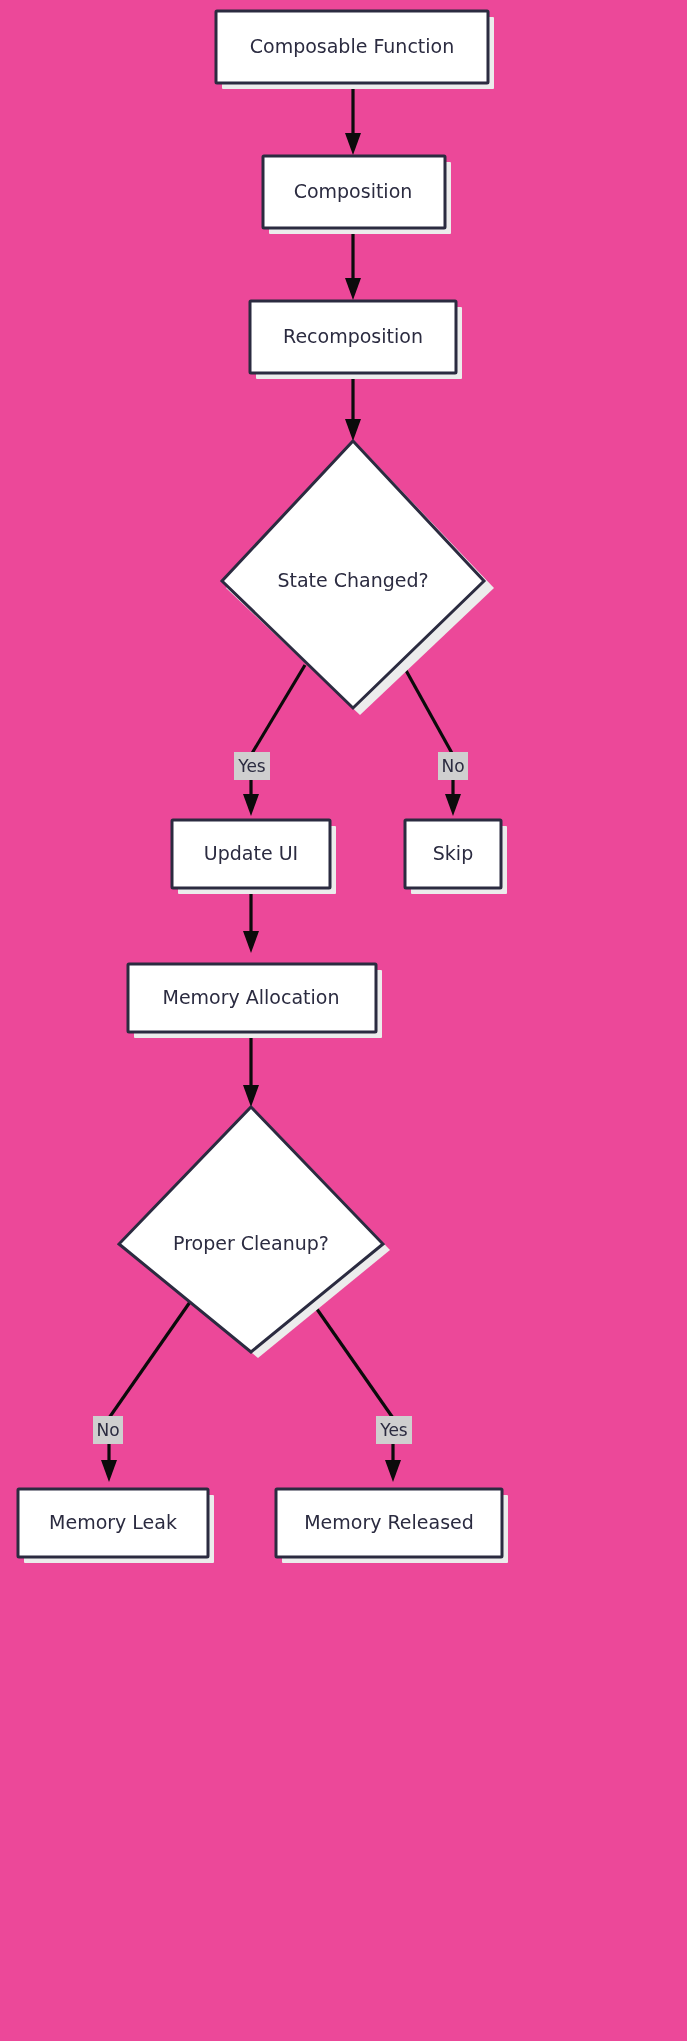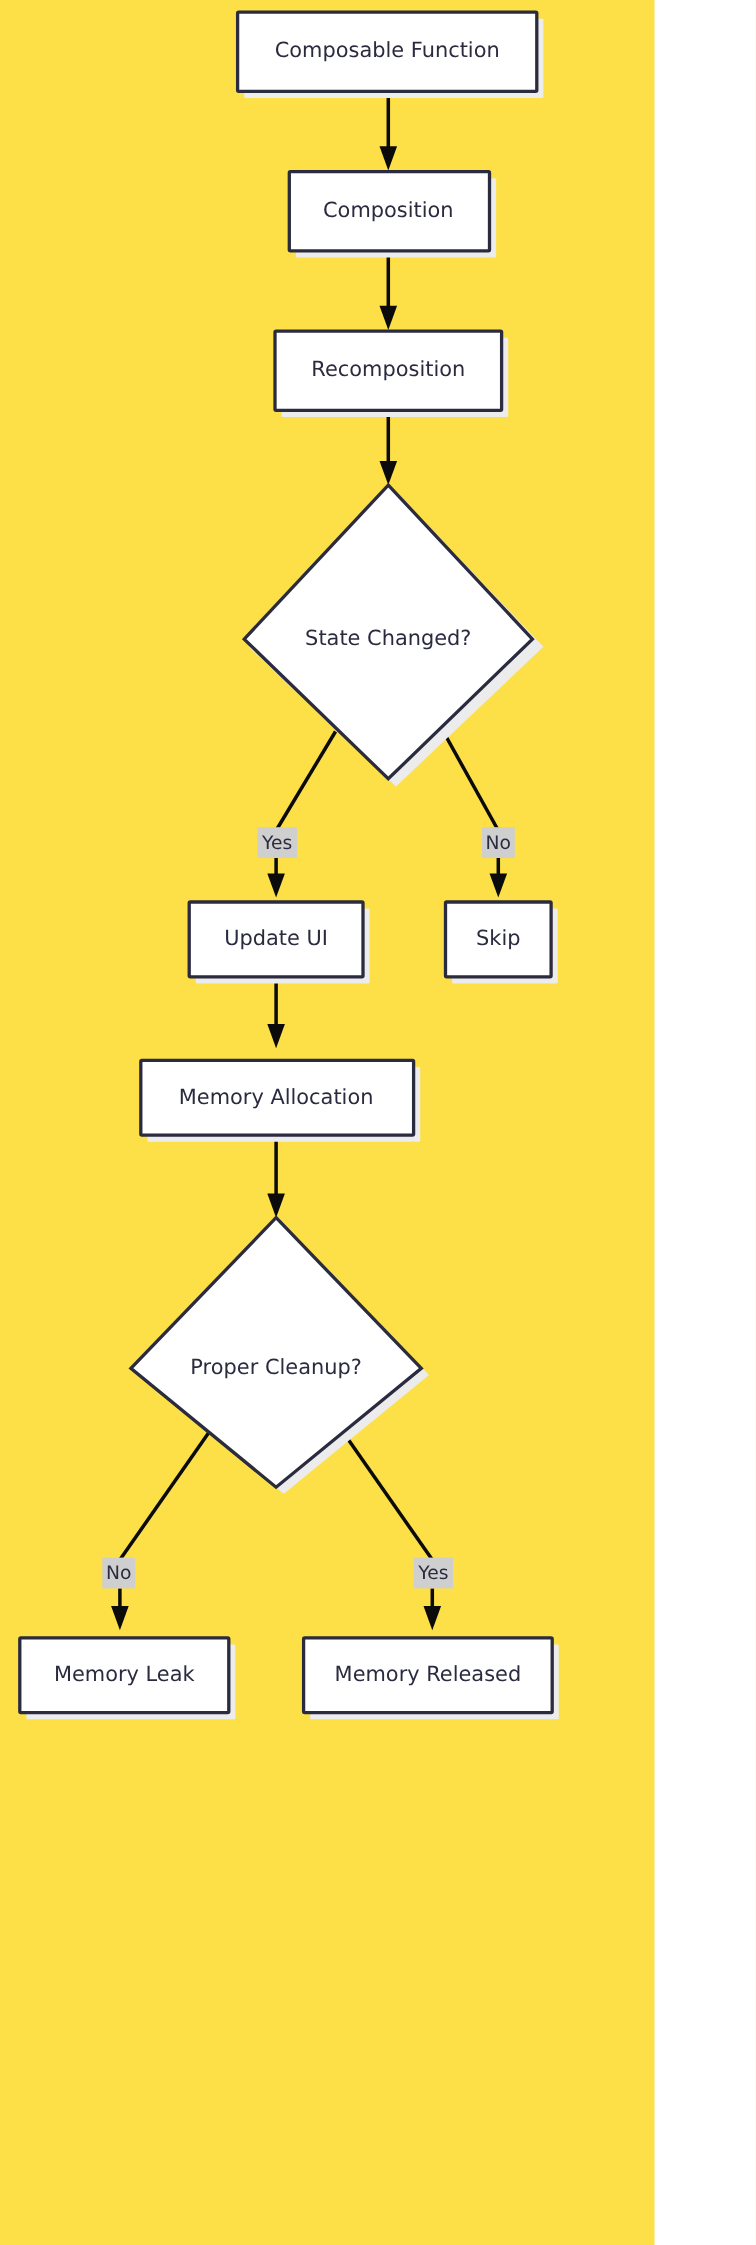--- a/index.html
+++ b/index.html
@@ -8,23 +8,23 @@
     background: #ffffff;
   }
   body {
     width: 687px;
     height: 2041px;
     font-family: "DejaVu Sans", sans-serif;
     overflow: hidden;
   }
   #flowchart-root {
     position: relative;
-    width: 595px;
+    width: 687px;
     height: 2041px;
-    background: #fde047;
+    background: #ec4899;
   }
   svg#diagram {
     display: block;
     width: 687px;
     height: 2041px;
   }
   .node-shape {
     fill: #ffffff;
     stroke: #2b2b40;
     stroke-width: 3;

